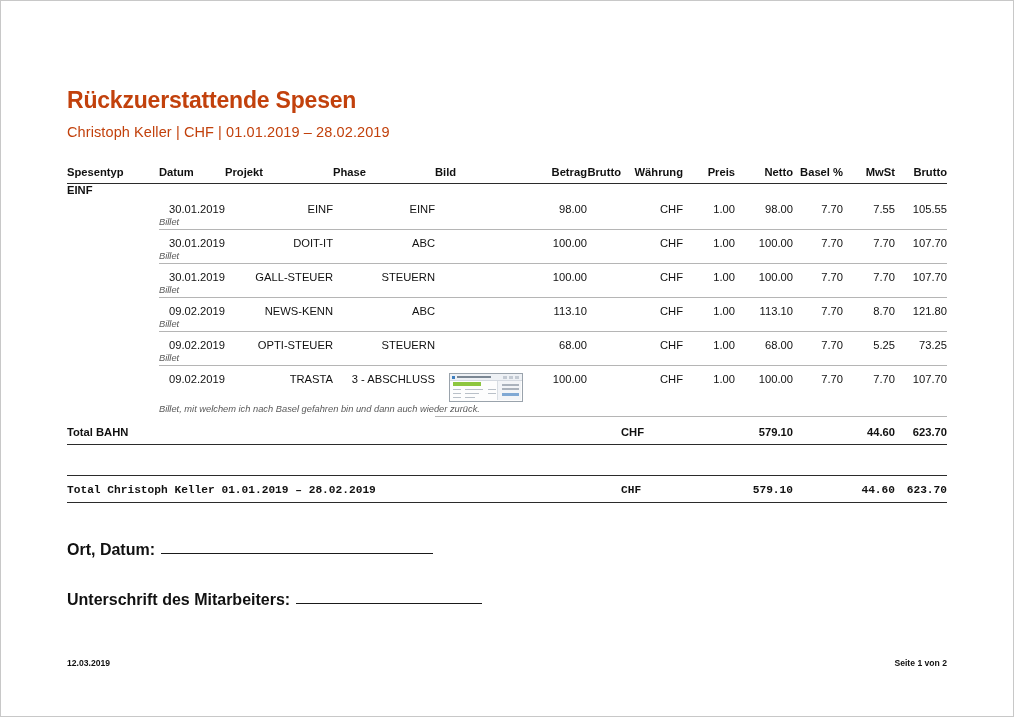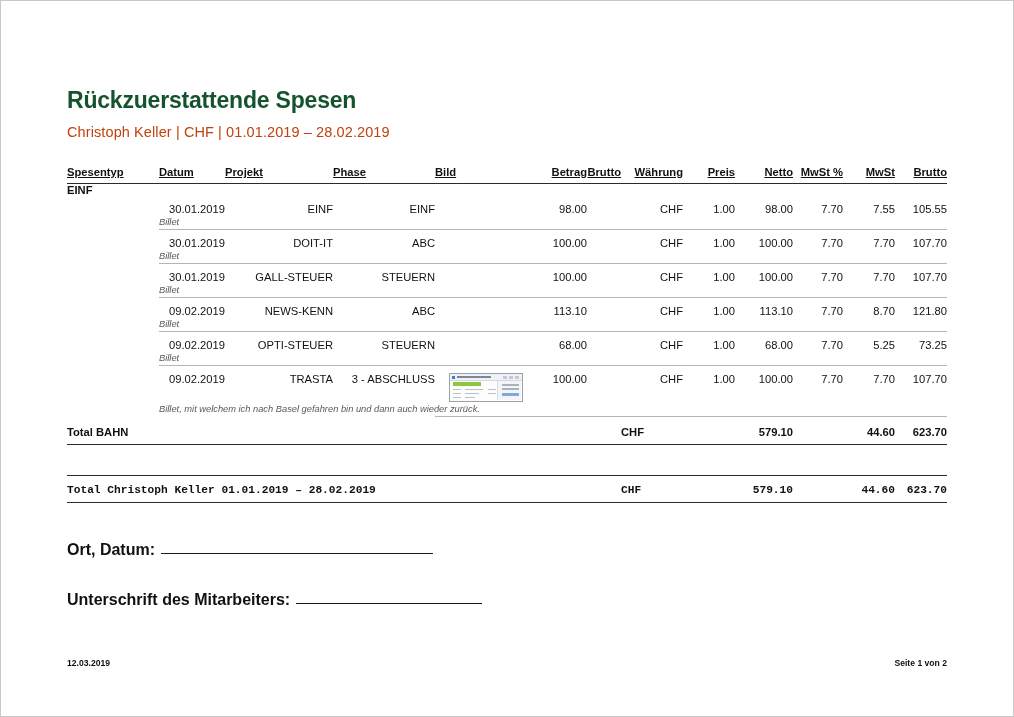--- a/index.html
+++ b/index.html
@@ -28,21 +28,21 @@
     height: 100%;
   }
 
   
   .doc-title {
     position: absolute;
     left: 0;
     top: 86px;
     font-size: 23px;
     font-weight: bold;
-    color: #14532d;
+    color: #c2410c;
     letter-spacing: -0.2px;
   }
   .doc-subtitle {
     position: absolute;
     left: 0;
     top: 123px;
     font-size: 14.5px;
     color: #c2410c;
     letter-spacing: 0.1px;
   }
@@ -59,21 +59,20 @@
     color: #111111;
   }
   .tbl th {
     font-weight: bold;
     font-size: 11.2px;
     padding: 0 0 5px 0;
     text-align: right;
     white-space: nowrap;
     vertical-align: bottom;
     color: #111111;
-    text-decoration: underline;
   }
   .tbl th.l { text-align: left; }
   .tbl thead tr { border-bottom: 1.4px solid #2b2b2b; }
 
   .tbl td {
     padding: 0;
     vertical-align: top;
     white-space: nowrap;
   }
 
@@ -244,21 +243,21 @@
           <th class="l">Spesentyp</th>
           <th class="l">Datum</th>
           <th class="l">Projekt</th>
           <th class="l">Phase</th>
           <th class="l">Bild</th>
           <th>Betrag</th>
           <th>Brutto</th>
           <th>Währung</th>
           <th>Preis</th>
           <th>Netto</th>
-          <th>MwSt %</th>
+          <th>Basel %</th>
           <th>MwSt</th>
           <th>Brutto</th>
         </tr>
       </thead>
       <tbody>
         <tr>
           <td class="grp-label l" colspan="13">EINF</td>
         </tr>
       </tbody>
       <tbody id="rows-body">

